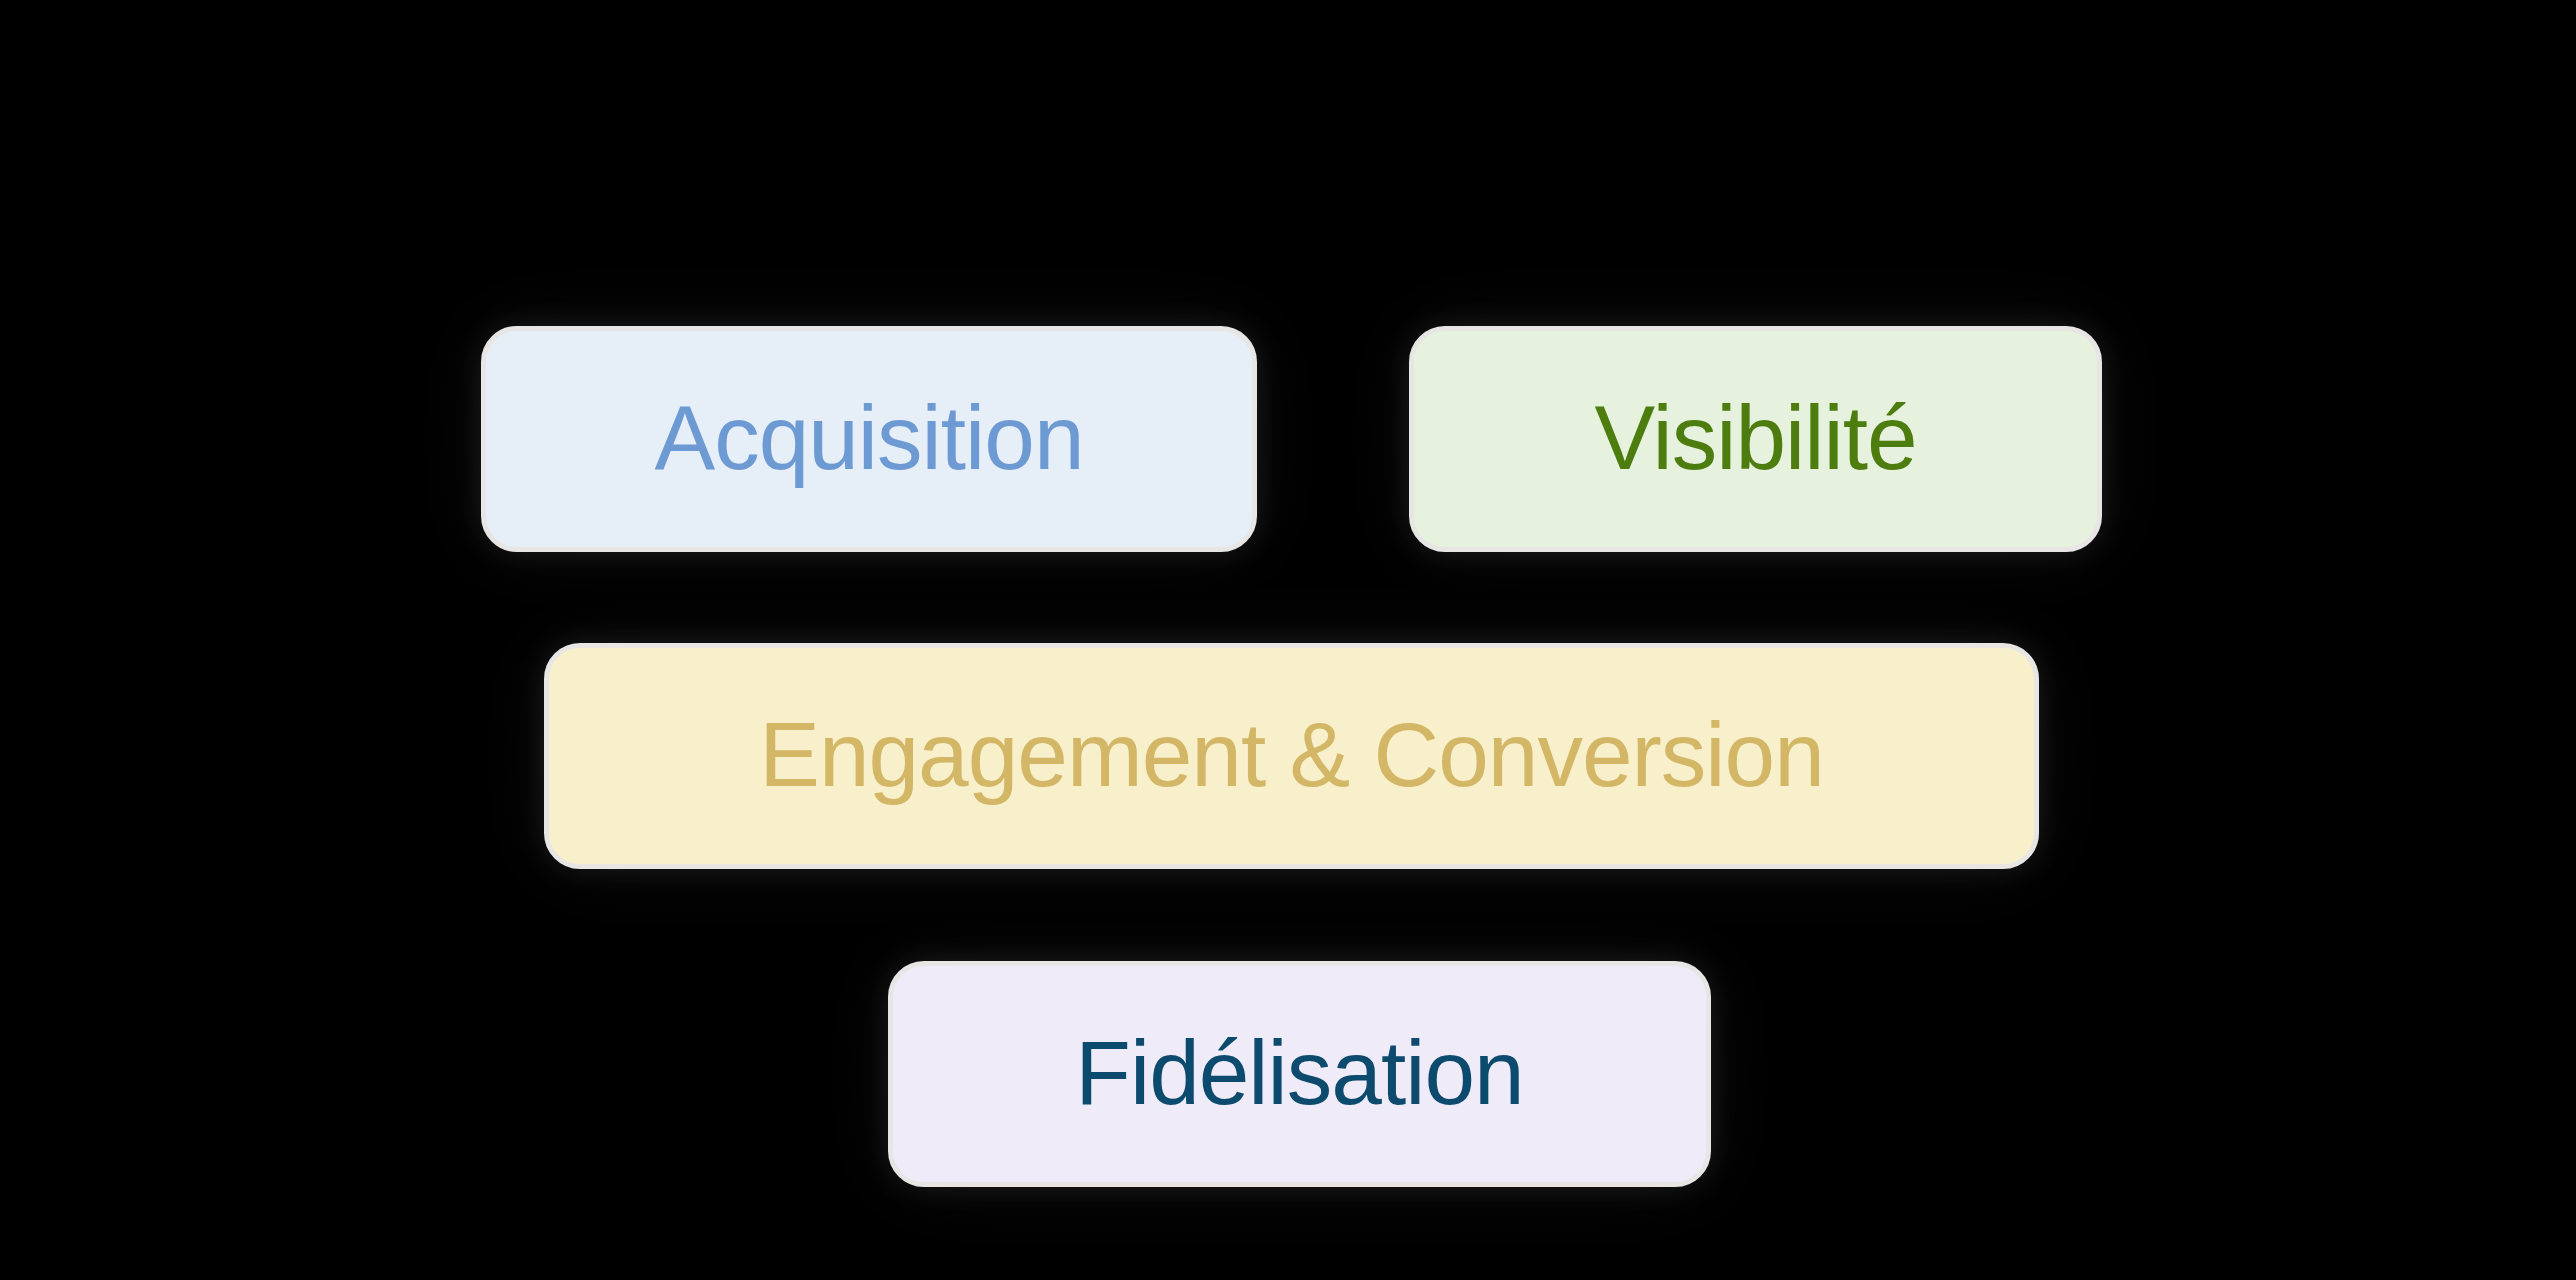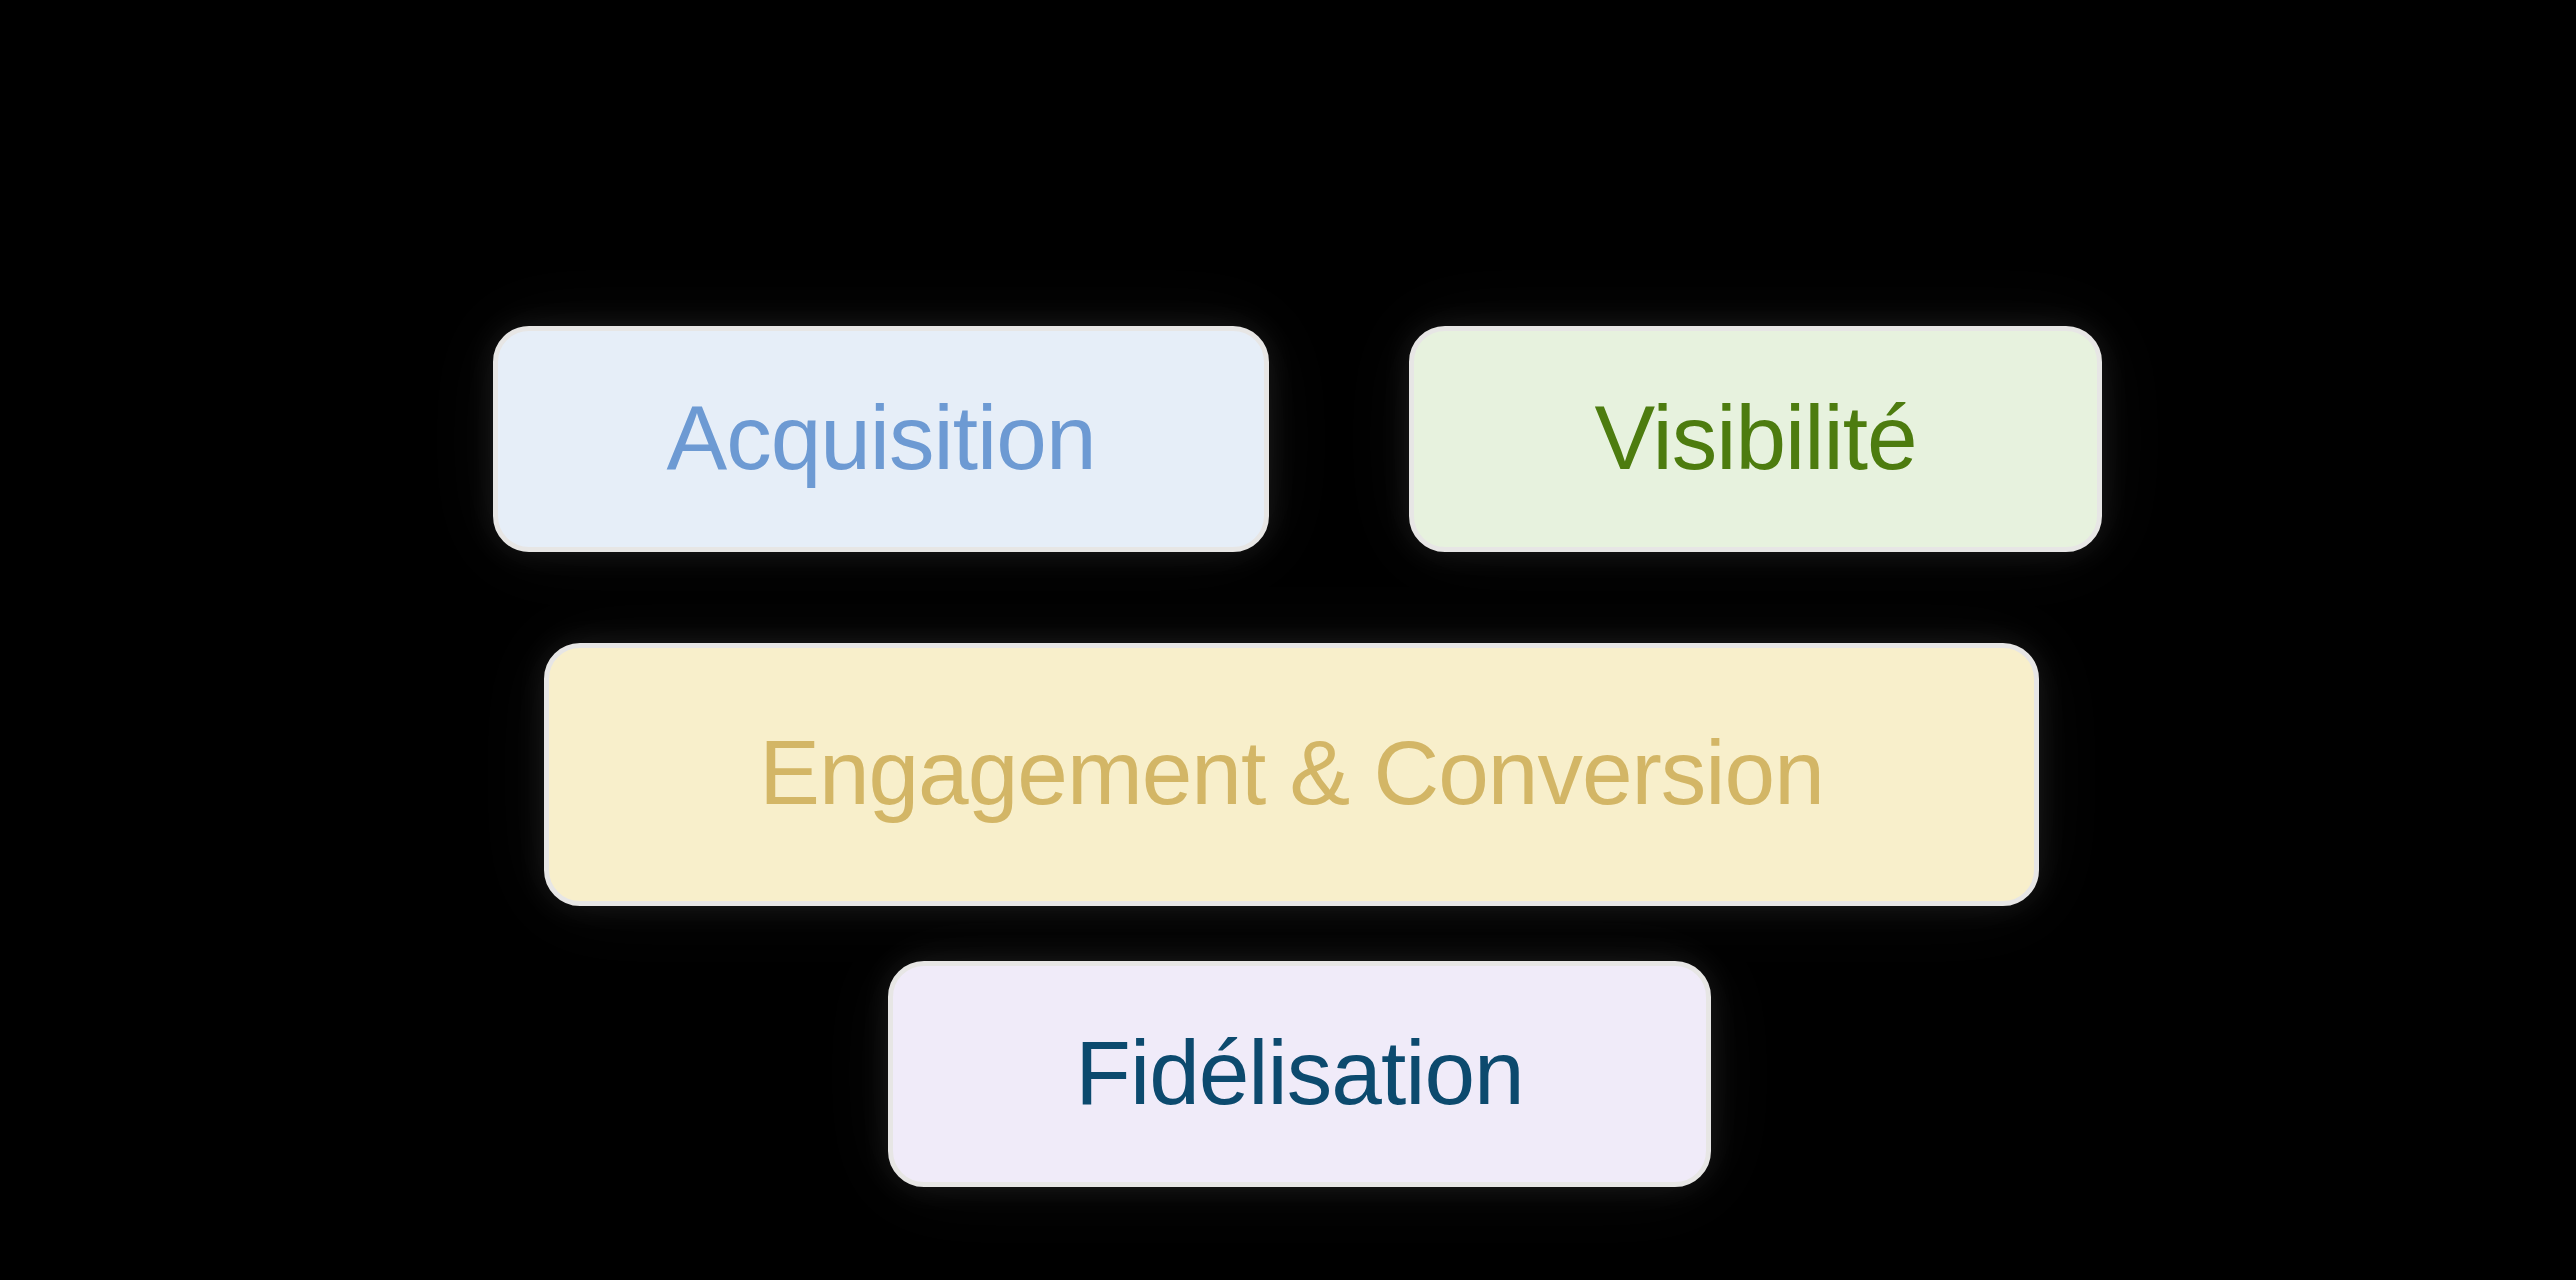--- a/index.html
+++ b/index.html
@@ -30,26 +30,26 @@
     line-height: 1;
     white-space: nowrap;
     transform: translateY(-1.9px);
   }
 </style>
 </head>
 <body>
 
 <div class="canvas" id="canvas" style="width: 2576px; height: 1280px; background: rgb(0, 0, 0);">
 
-<div class="node" style="left: 481px; top: 326px; width: 776px; height: 226px; background: rgb(230, 238, 248); border-color: rgb(231, 230, 229); margin-left: 12px;">
+<div class="node" style="left: 481px; top: 326px; width: 776px; height: 226px; background: rgb(230, 238, 248); border-color: rgb(231, 230, 229);">
       <span class="node-label" style="color: rgb(109, 154, 211);">Acquisition</span>
     </div>
     <div class="node" style="left: 1409px; top: 326px; width: 693px; height: 226px; background: rgb(231, 242, 222); border-color: rgb(231, 230, 229);">
       <span class="node-label" style="color: #4d7c0f;">Visibilité</span>
     </div>
-    <div class="node" style="left: 544px; top: 643px; width: 1495px; height: 263px; background: rgb(248, 239, 203); border-color: rgb(231, 230, 229);">
+    <div class="node" style="left: 544px; top: 643px; width: 1495px; height: 226px; background: rgb(248, 239, 203); border-color: rgb(231, 230, 229);">
       <span class="node-label" style="color: rgb(211, 182, 102);">Engagement &amp; Conversion</span>
     </div>
     <div class="node" style="left: 888px; top: 961px; width: 823px; height: 226px; background: rgb(240, 235, 249); border-color: rgb(231, 230, 229);">
       <span class="node-label" style="color: #0c4a6e;">Fidélisation</span>
     </div>
   </div>
 
 
 </body></html>

